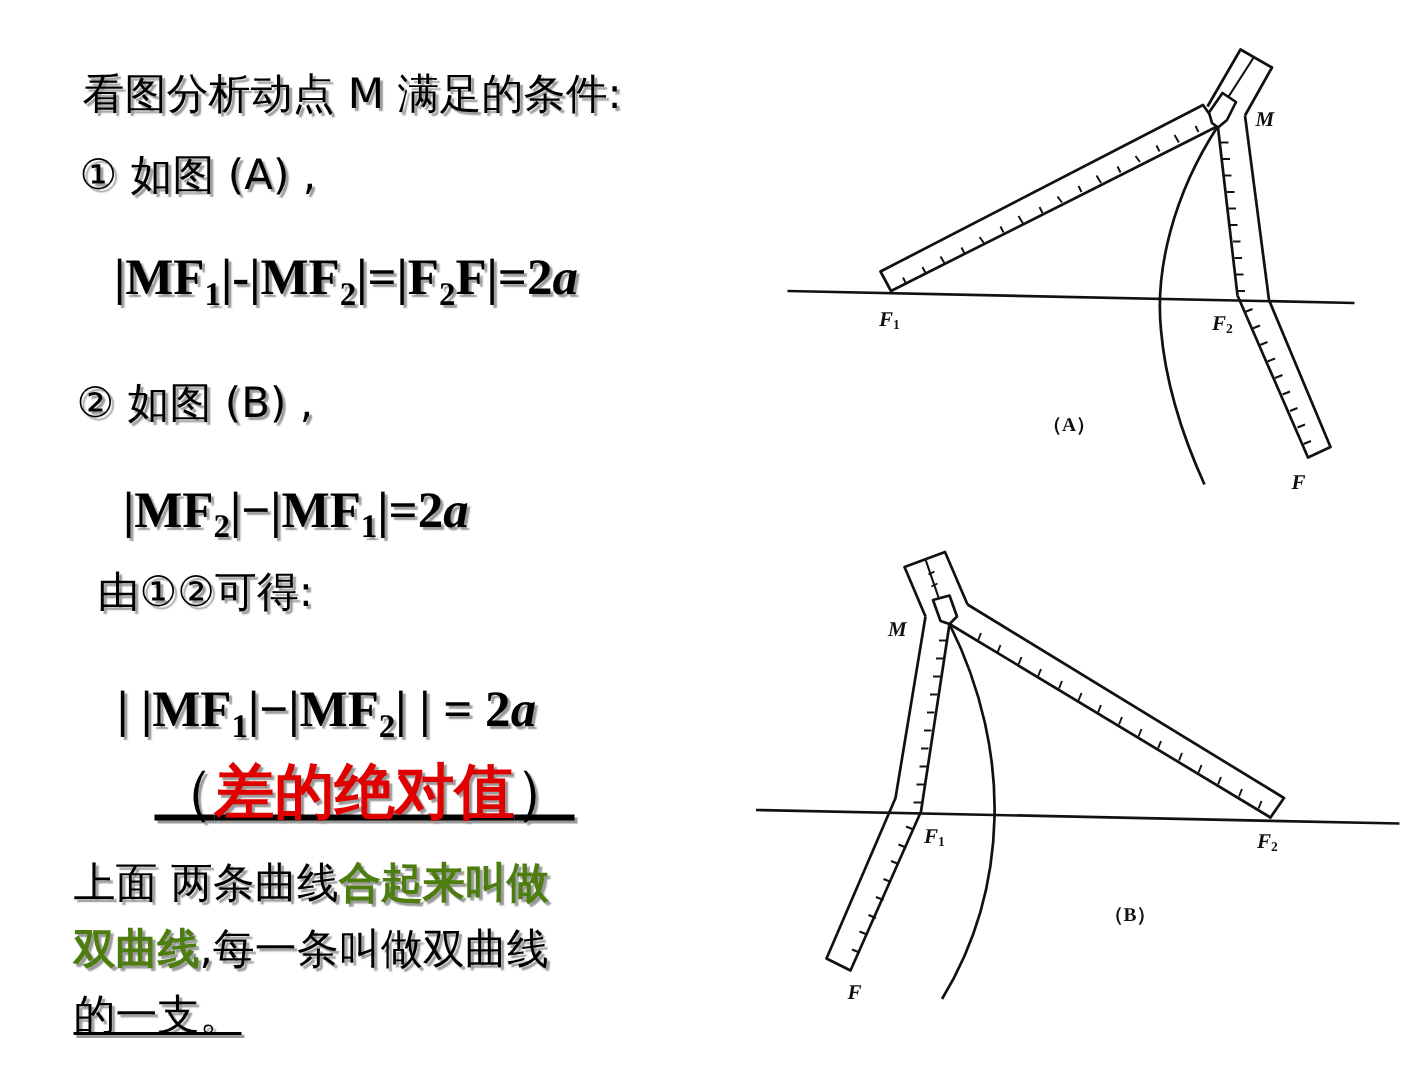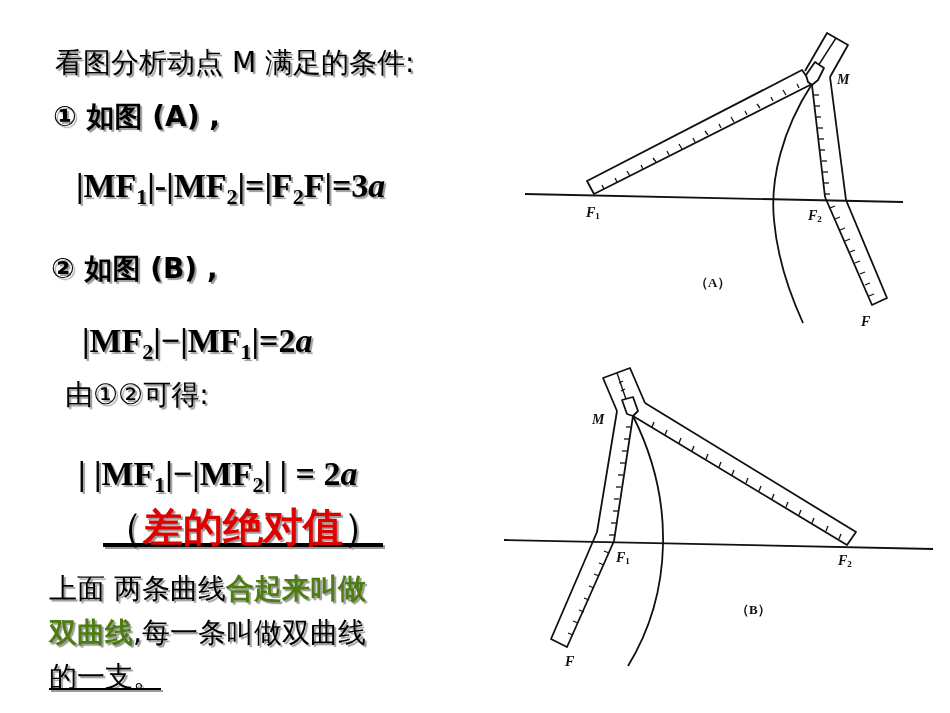--- a/index.html
+++ b/index.html
@@ -6,41 +6,41 @@
   body {
     width: 950px; height: 713px; background: #ffffff;
     position: relative; overflow: hidden;
     font-family: "DejaVu Sans", sans-serif;
   }
   .line {
     position: absolute; white-space: nowrap; color: #000;
     text-shadow: 2px 2px 1px #9a9a9a;
   }
   .cjk { font-family: "DejaVu Sans", sans-serif; font-size: 28px; margin-left: 19px; }
-  .bold { font-weight: bold; }
+  .bold { font-weight: normal; }
   .math {
     font-family: "Liberation Serif", "DejaVu Serif", serif;
     font-weight: bold; font-size: 34px;
   }
   .math sub { font-size: 22px; vertical-align: -7px; line-height: 0; }
   .math i { font-style: italic; }
   .red { color: #e00000; font-weight: bold; }
   .blue { color: #4d7c0f; font-weight: bold; }
   .diagram { position: absolute; left: 0; top: 0; }
   .diagram text { font-family: "Liberation Serif", "DejaVu Serif", serif; }
 </style>
 </head>
 <body>
 
 <div class="line cjk" style="left:36px; top:44px;">看图分析动点 M 满足的条件:</div>
 
 <div class="line cjk bold" style="left:34px; top:98px;">① 如图 (A) ,</div>
 
 <div class="line math" style="left:76px; top:167px;">
-  <span>|MF</span><sub>1</sub><span>|-|MF</span><sub>2</sub><span>|=|F</span><sub>2</sub><span>F|=3</span><i>a</i>
+  <span>|MF</span><sub>1</sub><span>|-|MF</span><sub>2</sub><span>|=|F</span><sub>2</sub><span>F|=2</span><i>a</i>
 </div>
 
 <div class="line cjk bold" style="left:32px; top:250px;">② 如图 (B) ,</div>
 
 <div class="line math" style="left:82px; top:322px;">
   <span>|MF</span><sub>2</sub><span>|−|MF</span><sub>1</sub><span>|=2</span><i>a</i>
 </div>
 
 <div class="line cjk" style="left:46px; top:376px;">由①②可得:</div>
 

